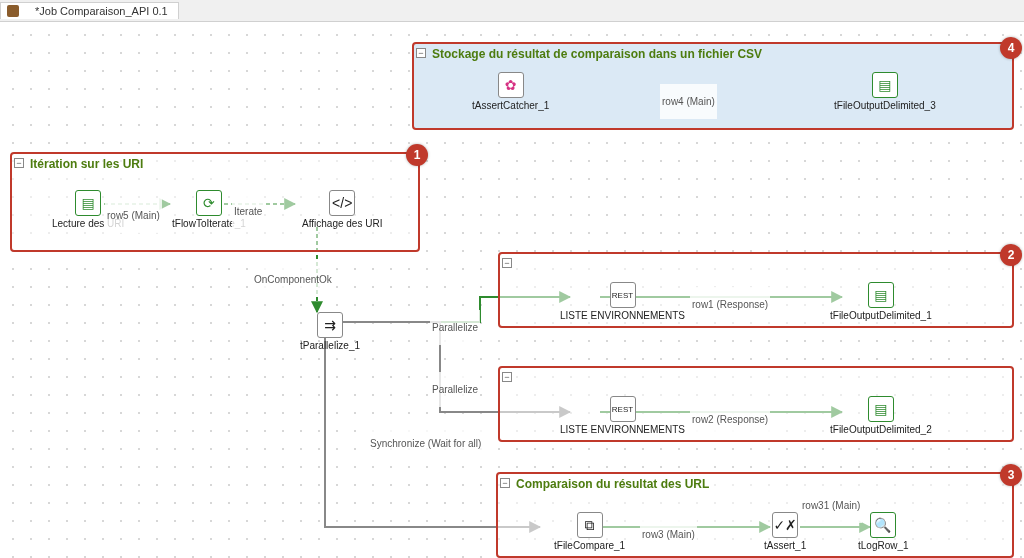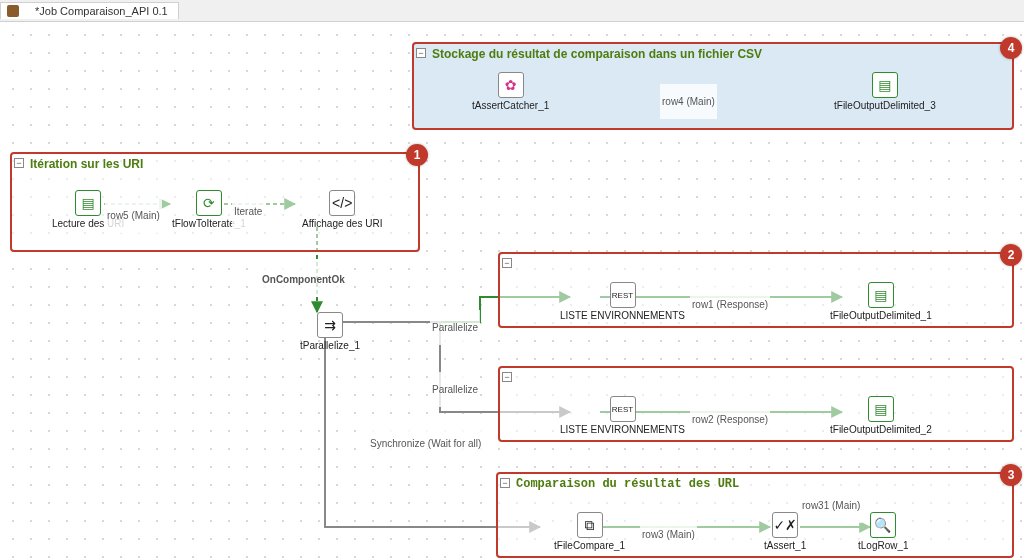--- a/index.html
+++ b/index.html
@@ -210,21 +210,21 @@
     </div>
     <div class="comp" style="left:290px; top:36px;">
       <div class="comp-icon">&lt;/&gt;</div>
       <span>Affichage des URI</span>
     </div>
   </div>
   <div class="link-label" style="left:105px; top:156px;margin-top:20px;">row5 (Main)</div>
   <div class="link-label" style="left:232px; top:172px;text-align:right;">Iterate</div>
   <div class="badge" style="left:406px; top:122px;">1</div>
 
-  <div class="link-label" style="left:260px; top:240px;font-weight:bold;">OnComponentOk</div>
+  <div class="link-label" style="left:252px; top:240px;">OnComponentOk</div>
 
   <div class="comp" style="left:300px; top:290px;">
     <div class="comp-icon">⇉</div>
     <span>tParallelize_1</span>
   </div>
   <div class="link-label" style="left:430px; top:288px;">Parallelize</div>
   <div class="link-label" style="left:430px; top:350px;">Parallelize</div>
   <div class="link-label" style="left:368px; top:404px;">Synchronize (Wait for all)</div>
 
   <div class="sub" style="left:498px; top:230px; width:516px; height:76px;">
@@ -249,21 +249,21 @@
     </div>
     <div class="comp" style="left:330px; top:28px;">
       <div class="comp-icon icon-green">▤</div>
       <span>tFileOutputDelimited_2</span>
     </div>
   </div>
   <div class="link-label" style="left:690px; top:380px;text-align:right;">row2 (Response)</div>
 
   <div class="sub" style="left:496px; top:450px; width:518px; height:86px;">
     <div class="toggle">−</div>
-    <div class="sub-title" style="left:18px;font-family:Liberation Mono, monospace;">Comparaison du résultat des URL</div>
+    <div class="sub-title" style="left:18px;">Comparaison du résultat des URL</div>
     <div class="comp" style="left:56px; top:38px;">
       <div class="comp-icon">⧉</div>
       <span>tFileCompare_1</span>
     </div>
     <div class="comp" style="left:266px; top:38px;">
       <div class="comp-icon">✓✗</div>
       <span>tAssert_1</span>
     </div>
     <div class="comp" style="left:360px; top:38px;">
       <div class="comp-icon icon-green">🔍</div>

